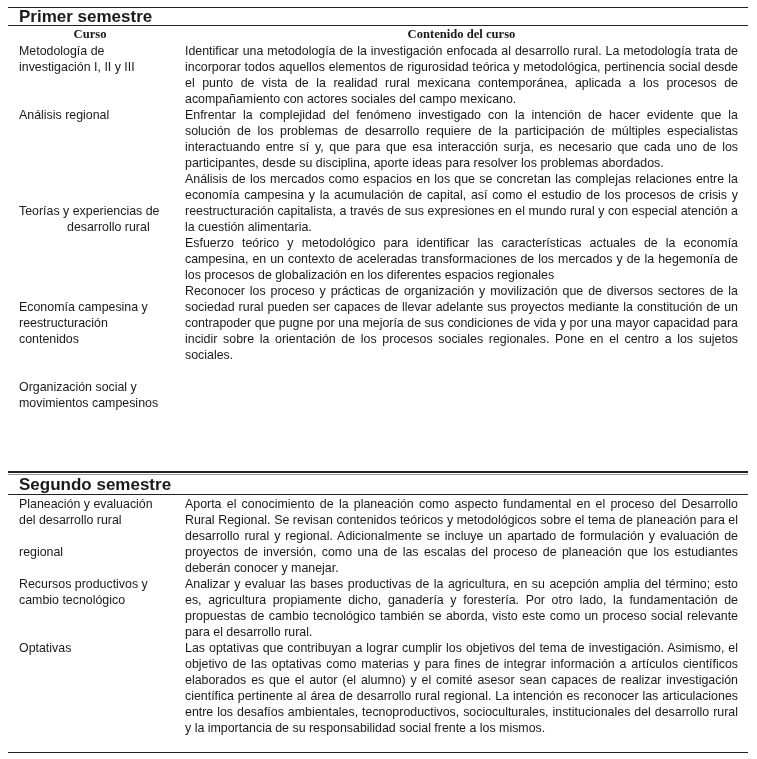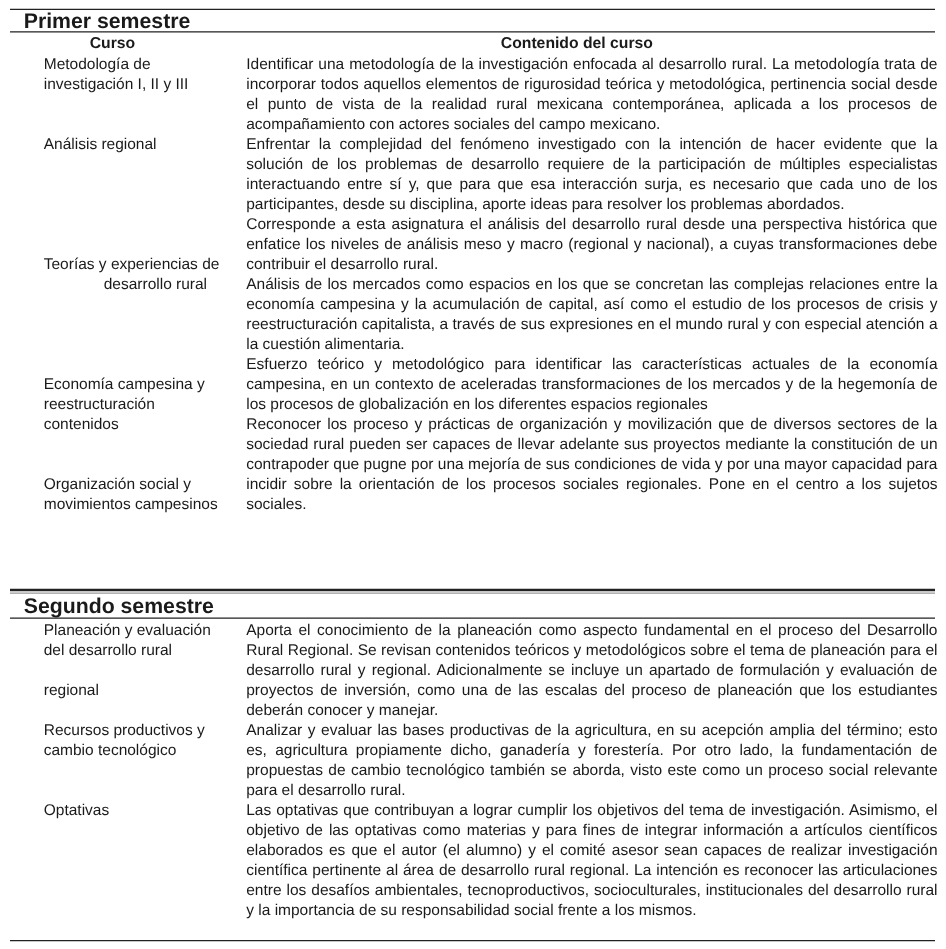--- a/index.html
+++ b/index.html
@@ -8,28 +8,28 @@
     font-family: "Liberation Sans", sans-serif; font-size: 12.4px; color: #1a1a1a;
   }
   .rule { position: absolute; left: 8px; width: 740px; background: #222; }
   .rule.thin { height: 1px; }
   .rule.thick { height: 2px; }
   .rule.grey { height: 1px; background: #999; }
   .sem-title {
     position: absolute; left: 19px; font-weight: bold; font-size: 17px; line-height: 16px;
   }
   .col-head {
-    position: absolute; font-weight: bold; font-size: 12.6px; line-height: 16px; text-align: center;
+    position: absolute; font-weight: bold; font-size: 12.6px; line-height: 16px; text-align: center; font-family: Liberation Serif, serif;
   }
   .section { position: absolute; left: 0; width: 757px; }
   .labels { position: absolute; left: 19px; width: 160px; top: 0; }
   .label {
-    position: absolute; left: 16px; white-space: nowrap; line-height: 16px; height: 16px;
+    position: absolute; left: 0; white-space: nowrap; line-height: 16px; height: 16px;
   }
-  .content { position: absolute; left: 185px; width: 553px; top: 0; margin-left: 12px; }
+  .content { position: absolute; left: 185px; width: 553px; top: 0; }
   .para {
     text-align: justify; line-height: 16px; margin: 0;
   }
 </style>
 </head>
 <body>
 
 <div class="rule thin" style="top:7px;"></div>
 <div class="sem-title" style="top:9px;">Primer semestre</div>
 <div class="rule thin" style="top:25px;"></div>
@@ -46,21 +46,20 @@
       <div class="label" style="top: 176px; margin-left: 48px;">desarrollo rural</div>
       <div class="label" style="top: 256px;">Economía campesina y</div>
       <div class="label" style="top: 272px;">reestructuración</div>
       <div class="label" style="top: 288px;">contenidos</div>
       <div class="label" style="top: 336px;">Organización social y</div>
       <div class="label" style="top: 352px;">movimientos campesinos</div>
     </div>
   <div class="content" id="content-0">
       <p class="para">Identificar una metodología de la investigación enfocada al desarrollo rural. La metodología trata de incorporar todos aquellos elementos de rigurosidad teórica y metodológica, pertinencia social desde el punto de vista de la realidad rural mexicana contemporánea, aplicada a los procesos de acompañamiento con actores sociales del campo mexicano.</p>
       <p class="para">Enfrentar la complejidad del fenómeno investigado con la intención de hacer evidente que la solución de los problemas de desarrollo requiere de la participación de múltiples especialistas interactuando entre sí y, que para que esa interacción surja, es necesario que cada uno de los participantes, desde su disciplina, aporte ideas para resolver los problemas abordados.</p>
-      <p class="para">Corresponde a esta asignatura el análisis del desarrollo rural desde una perspectiva histórica que enfatice los niveles de análisis meso y macro (regional y nacional), a cuyas transformaciones debe contribuir el desarrollo rural.</p>
       <p class="para">Análisis de los mercados como espacios en los que se concretan las complejas relaciones entre la economía campesina y la acumulación de capital, así como el estudio de los procesos de crisis y reestructuración capitalista, a través de sus expresiones en el mundo rural y con especial atención a la cuestión alimentaria.</p>
       <p class="para">Esfuerzo teórico y metodológico para identificar las características actuales de la economía campesina, en un contexto de aceleradas transformaciones de los mercados y de la hegemonía de los procesos de globalización en los diferentes espacios regionales</p>
       <p class="para">Reconocer los proceso y prácticas de organización y movilización que de diversos sectores de la sociedad rural pueden ser capaces de llevar adelante sus proyectos mediante la constitución de un contrapoder que pugne por una mejoría de sus condiciones de vida y por una mayor capacidad para incidir sobre la orientación de los procesos sociales regionales. Pone en el centro a los sujetos sociales.</p>
     </div>
 </div>
 
 <div class="rule thick" style="top:471px;"></div>
 <div class="rule grey" style="top:474px;"></div>
 
 <div class="sem-title" style="top:477px;">Segundo semestre</div>

